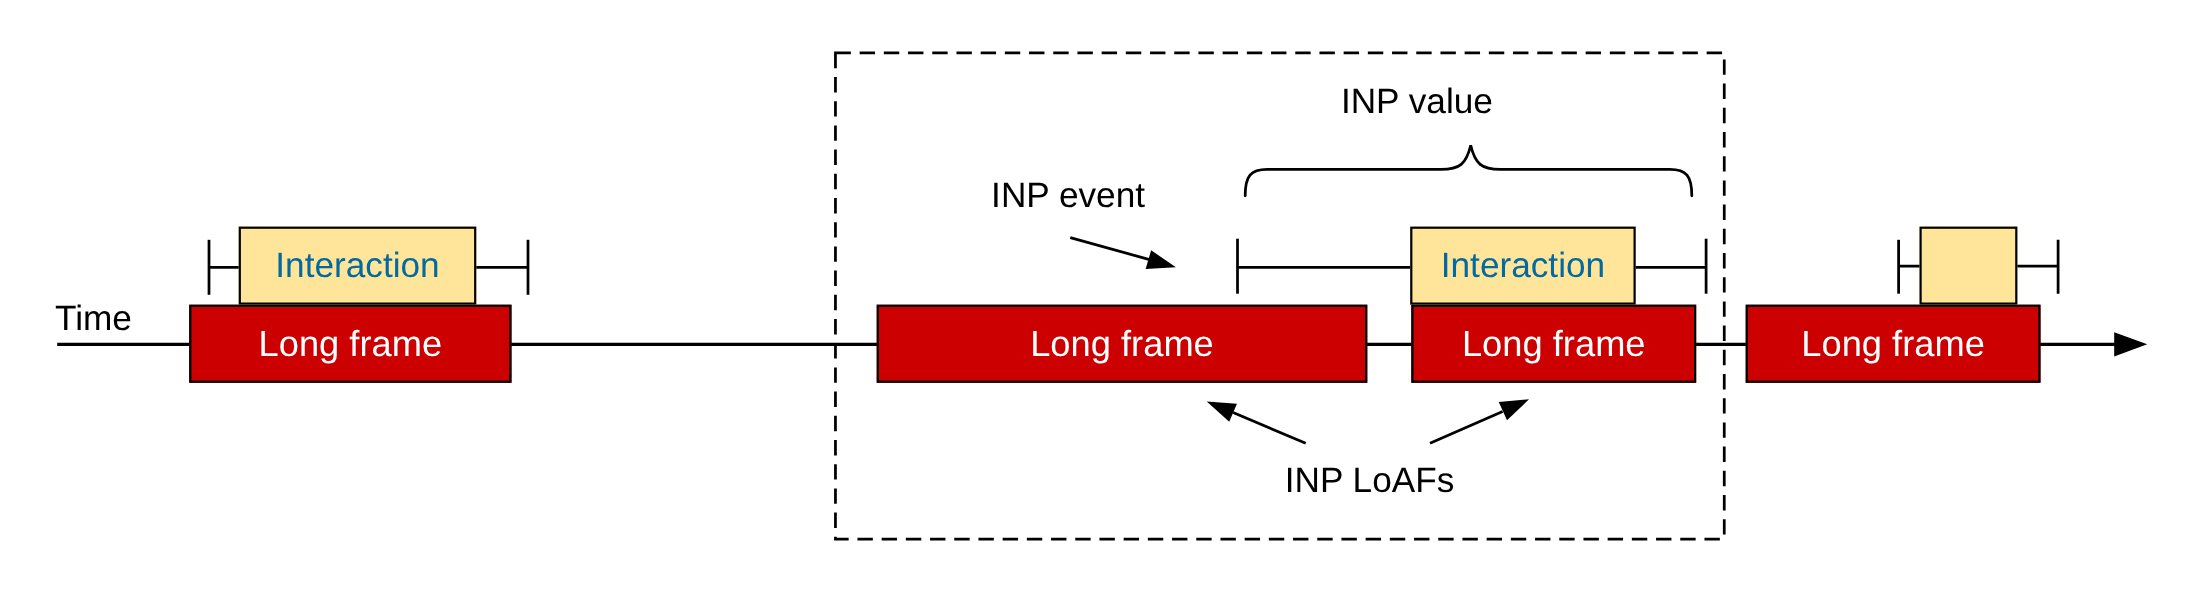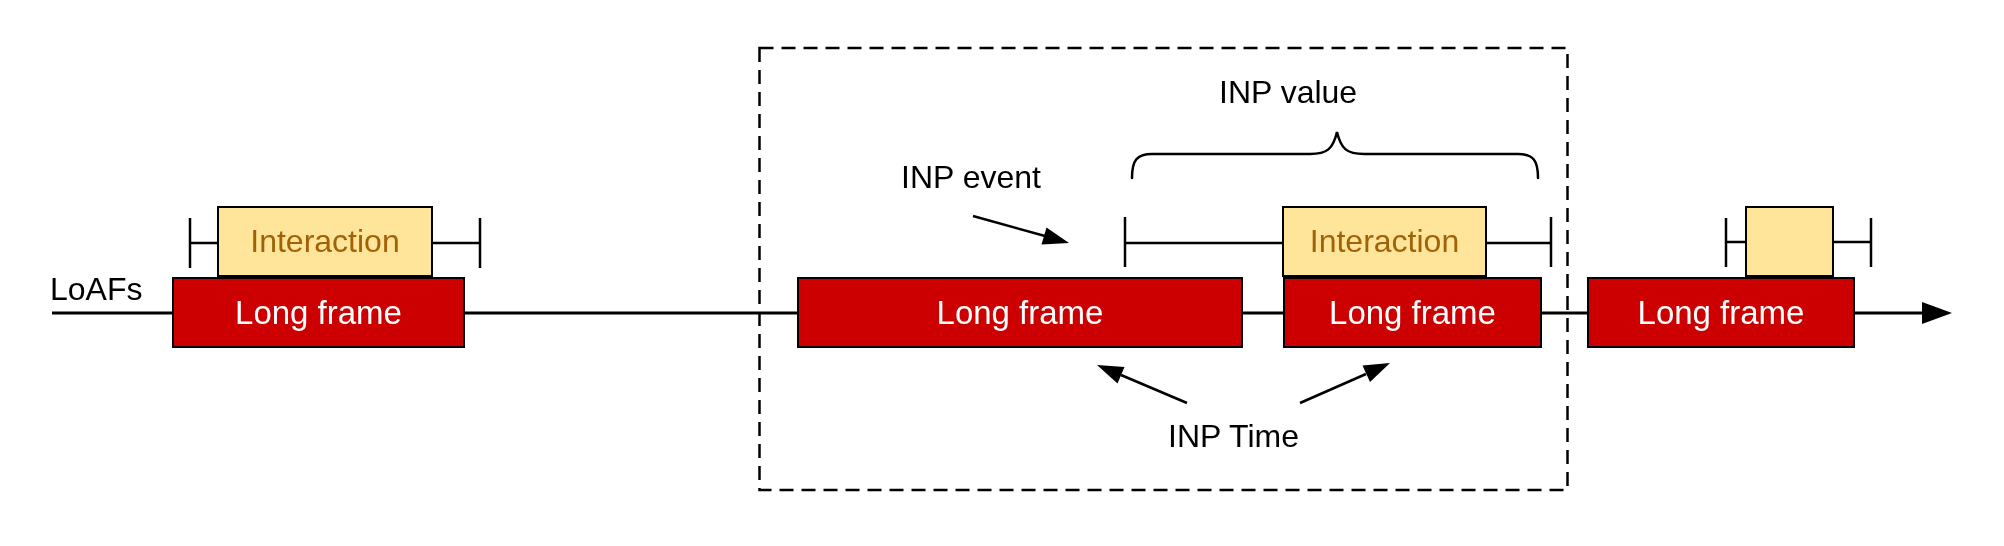--- a/index.html
+++ b/index.html
@@ -30,21 +30,21 @@
     justify-content: center;
     white-space: nowrap;
   }
   .lf {
     background: var(--long-frame-fill, #cc0000);
     color: var(--long-frame-text, #ffffff);
     font-size: 33px;
   }
   .int {
     background: var(--interaction-fill, #ffe599);
-    color: #a16207;
+    color: #0369a1;
     font-size: 32px;
   }
   .ann {
     position: absolute;
     font-size: 32px;
     white-space: nowrap;
     color: #000000;
   }
   .lf1 { left: 172px;  top: 277px; width: 293px; height: 71px; }
   .lf2 { left: 797px;  top: 277px; width: 446px; height: 71px; }
@@ -122,18 +122,18 @@
   </div>
 
   <div class="box int int1">
     <span>Interaction</span>
   </div>
   <div class="box int int2">
     <span>Interaction</span>
   </div>
   <div class="box int int3"></div>
 
-  <div class="ann time-label">LoAFs</div>
+  <div class="ann time-label">Time</div>
   <div class="ann inp-value-label">INP value</div>
   <div class="ann inp-event-label">INP event</div>
-  <div class="ann inp-loafs-label">INP Time</div>
+  <div class="ann inp-loafs-label">INP LoAFs</div>
 
 </div>
 
 </body></html>

